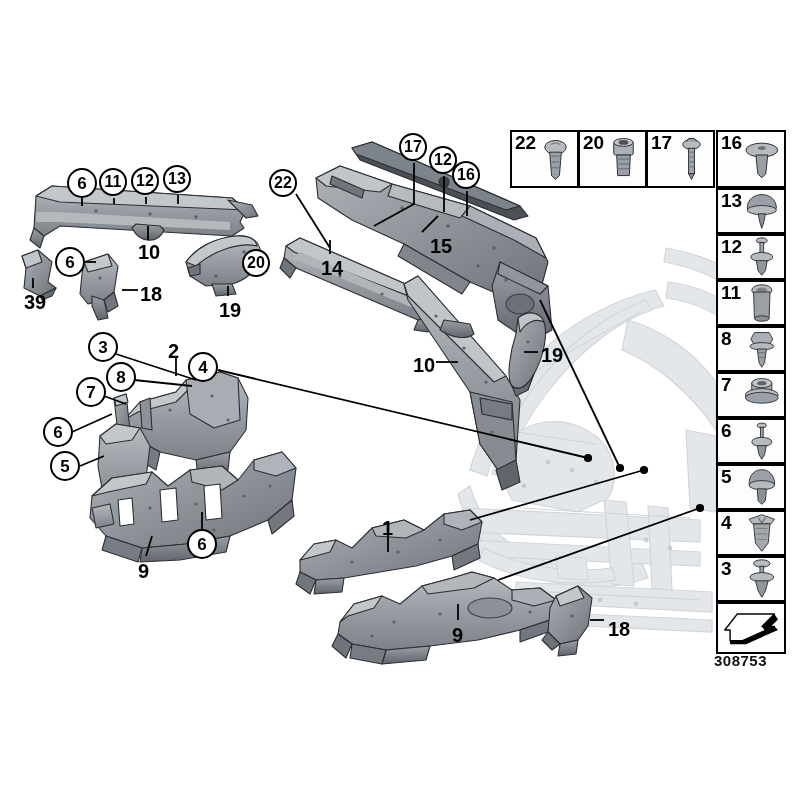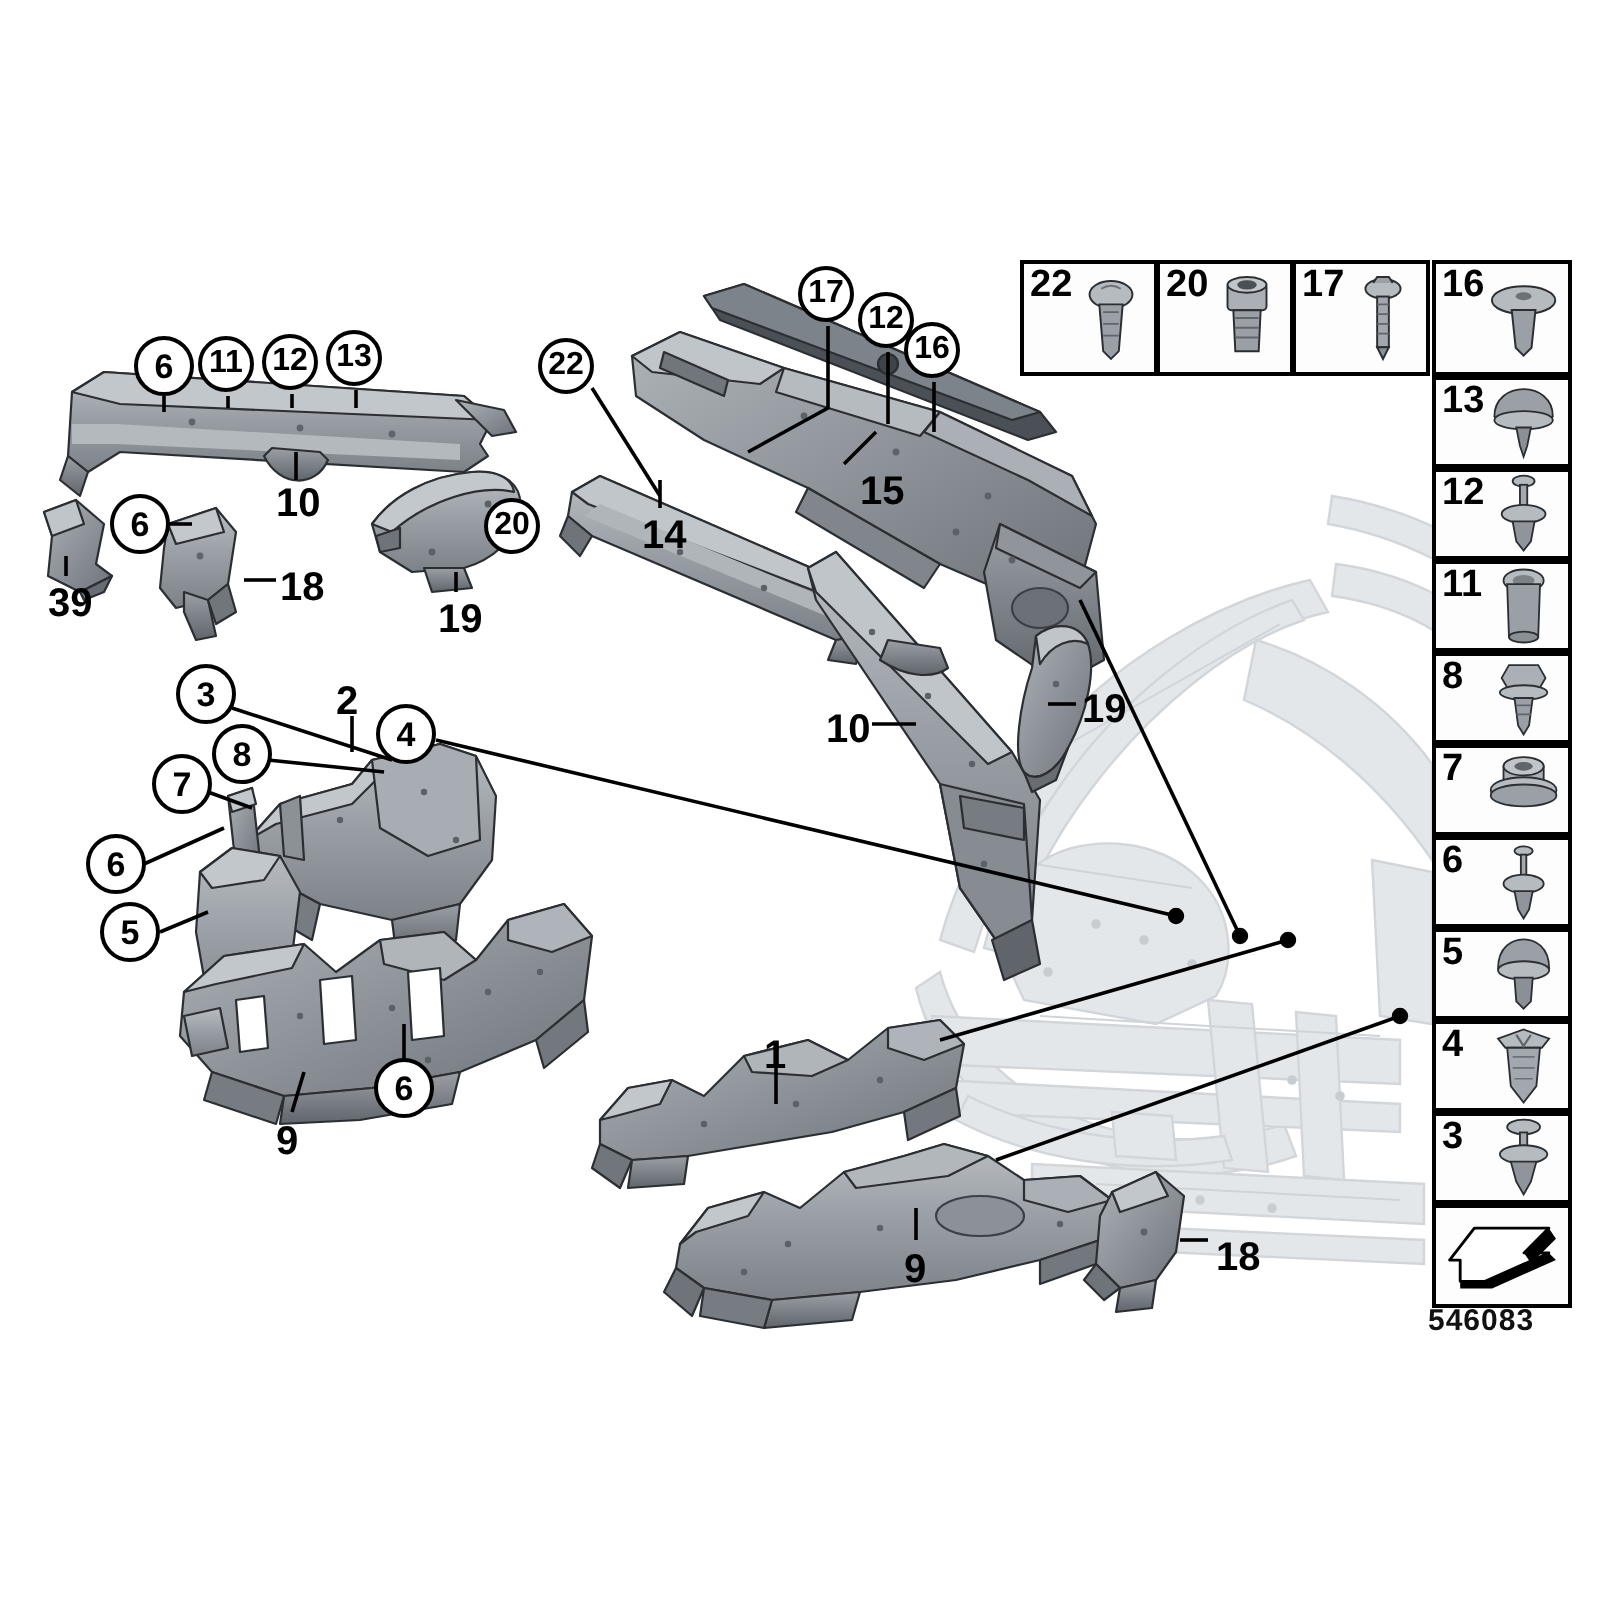--- a/index.html
+++ b/index.html
@@ -586,21 +586,21 @@
         <div class="hw-art" style="width: 86%; right: 7%; top: 12%; bottom: 12%;">
           <svg viewBox="0 0 64 40" xmlns="http://www.w3.org/2000/svg">
             <path d="M30 4 L58 4 L44 18 L58 18 L22 34 L8 34 L8 22 L2 22 L16 4 Z" fill="#fff" stroke="#000" stroke-width="1.6" stroke-linejoin="round"></path>
             <path d="M58 4 L62 10 L48 24 L44 18 Z" fill="#000"></path>
             <path d="M22 34 L8 34 L8 38 L26 38 L62 22 L58 18 Z" fill="#000"></path>
           </svg>
         </div>
       </div>
     </div>
 
-  <div id="ref-number">546083</div>
+  <div id="ref-number">308753</div>
 <div class="hw-cell" style="width: 70px; height: 58px; left: 716px; top: 130px; position: absolute; z-index: 31;">
       <div class="hw-num">16</div>
       <div class="hw-art">
         <svg viewBox="0 0 40 46" xmlns="http://www.w3.org/2000/svg">
           <ellipse cx="20" cy="14" rx="16" ry="7" fill="#b6bbc0" stroke="#2b2f33" stroke-width="1"></ellipse>
           <ellipse cx="20" cy="12" rx="4" ry="2" fill="#6b7177"></ellipse>
           <path d="M14 19 L26 19 L24 38 L20 42 L16 38 Z" fill="#9aa0a6" stroke="#2b2f33" stroke-width="1"></path>
         </svg>
       </div>
     </div>

